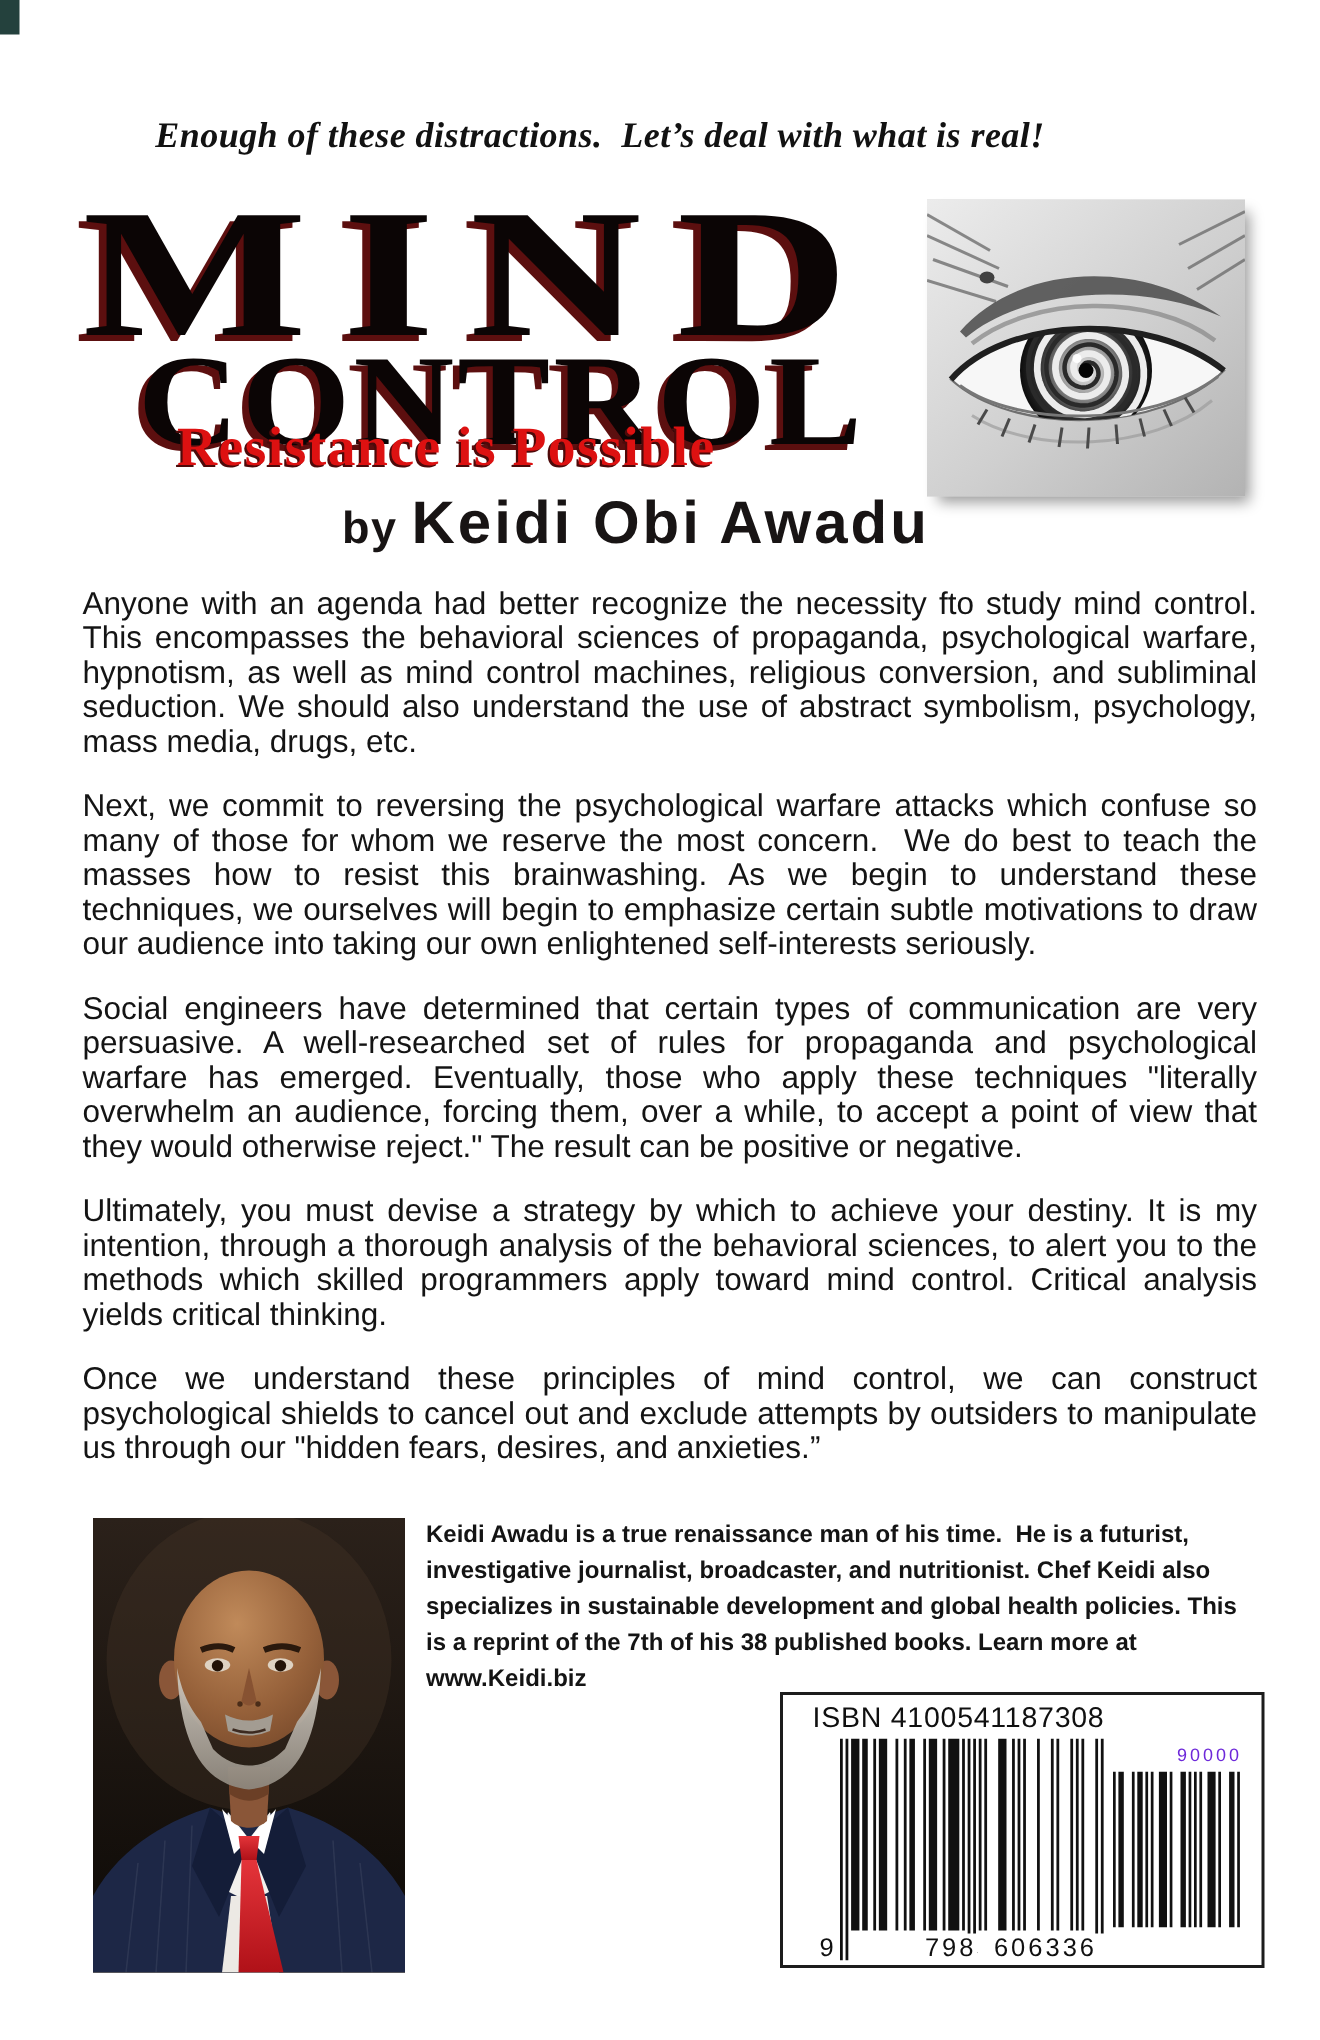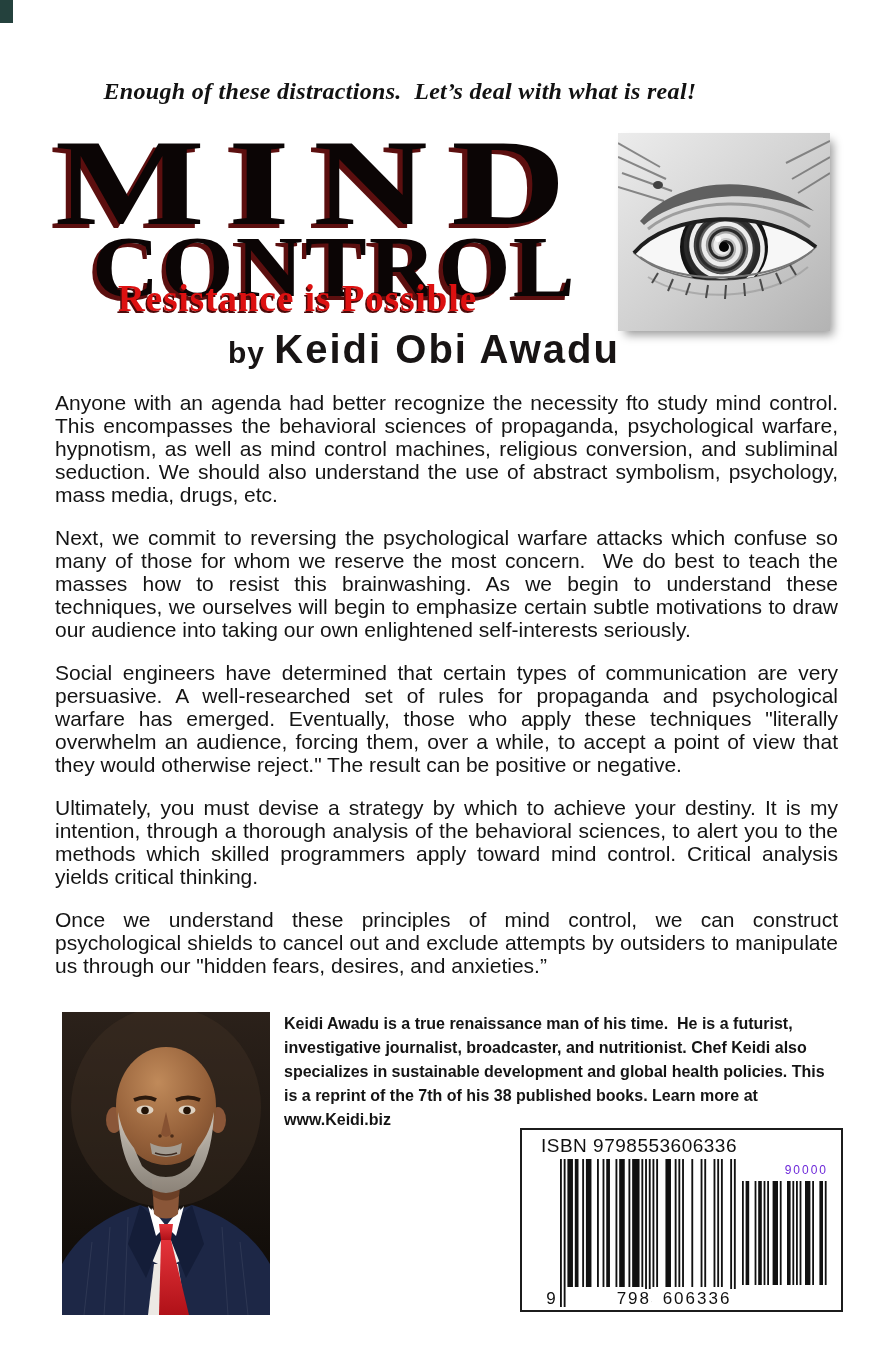--- a/index.html
+++ b/index.html
@@ -228,21 +228,21 @@
       <circle cx="110" cy="124" r="1.8" fill="#4a2c18"></circle>
       <path d="M 56,100 C 58,152 74,178 104,181 C 134,178 150,152 152,100 C 148,120 142,128 136,136 L 128,154 C 120,162 112,165 104,165 C 96,165 88,162 80,154 L 72,136 C 66,128 60,120 56,100 Z" fill="url(#beardg)" opacity=".95"></path>
       <path d="M 88,131 Q 104,139 120,131 L 118,142 Q 104,148 90,142 Z" fill="#a39c92"></path>
       <path d="M 93,141 Q 104,145 115,141" stroke="#3c2a20" stroke-width="1.6" fill="none"></path>
     </svg>
   </div>
 
   <div class="bio-text">Keidi Awadu is a true renaissance man of his time.  He is a futurist, investigative journalist, broadcaster, and nutritionist. Chef Keidi also specializes in sustainable development and global health policies. This is a reprint of the 7th of his 38 published books. Learn more at www.Keidi.biz</div>
 
   <div class="barcode-box">
-    <div class="isbn-label">ISBN 9798553606336</div>
+    <div class="isbn-label">ISBN 4100541187308</div>
     <div class="bc-main">
       <svg id="bc-main-svg" xmlns="http://www.w3.org/2000/svg" width="176" height="148" viewBox="0 0 176 148">
           <rect x="0.00" y="0" width="1.85" height="148" fill="#111"></rect>
           <rect x="3.70" y="0" width="1.85" height="148" fill="#111"></rect>
           <rect x="7.40" y="0" width="5.55" height="128" fill="#111"></rect>
           <rect x="14.80" y="0" width="3.70" height="128" fill="#111"></rect>
           <rect x="22.20" y="0" width="1.85" height="128" fill="#111"></rect>
           <rect x="25.90" y="0" width="5.55" height="128" fill="#111"></rect>
           <rect x="37.00" y="0" width="1.85" height="128" fill="#111"></rect>
           <rect x="42.55" y="0" width="1.85" height="128" fill="#111"></rect>

